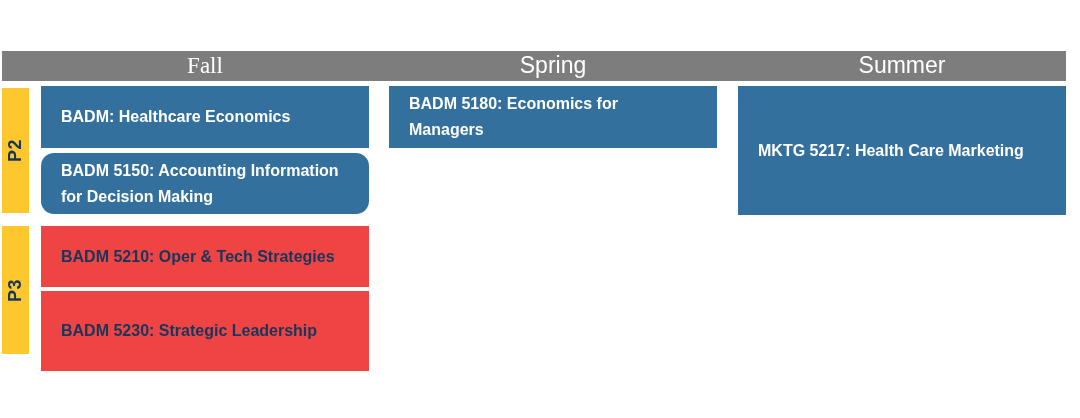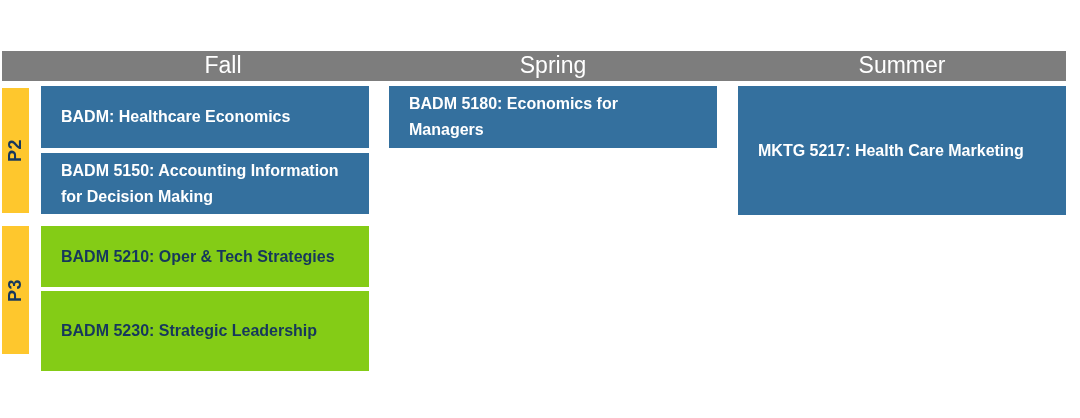--- a/index.html
+++ b/index.html
@@ -21,21 +21,21 @@
   }
   .term-label {
     position: absolute;
     top: 0; height: 30px;
     line-height: 29px;
     text-align: center;
     color: #ffffff;
     font-size: 23px;
     font-weight: 500;
   }
-  .term-fall   { left: 57px;  width: 328px; }
+  .term-fall   { left: 39px;  width: 328px; font-family: Liberation Serif, serif; }
   .term-spring { left: 387px; width: 328px; }
   .term-summer { left: 736px; width: 328px; }
 
   
   .period {
     position: absolute;
     left: 2px; width: 27px;
     background: #fec72d;
     display: flex;
     align-items: center;
@@ -58,28 +58,28 @@
     display: flex;
     align-items: center;
     box-sizing: border-box;
     padding-left: 20px;
     padding-right: 23px;
     font-size: 16px;
     font-weight: 700;
     line-height: 26px;
   }
   .course.blue  { background: #34709e; color: #ffffff; }
-  .course.green { background: #84cc16; color: #16375c; }
+  .course.green { background: #ef4444; color: #16375c; }
 
   .col-fall   { left: 41px;  width: 328px; }
   .col-spring { left: 389px; width: 328px; }
   .col-summer { left: 738px; width: 328px; }
 
   .row1  { top: 86px;  height: 62px; }   
-  .row2  { top: 153px; height: 61px; }   
+  .row2  { top: 153px; height: 61px; border-radius: 13px; }   
   .row3  { top: 226px; height: 61px; }   
   .row4  { top: 291px; height: 80px; }   
   .row12 { top: 86px;  height: 129px; }  
   .row34 { top: 226px; height: 128px; }  
 </style>
 </head>
 <body>
 
 <div class="canvas">
 

